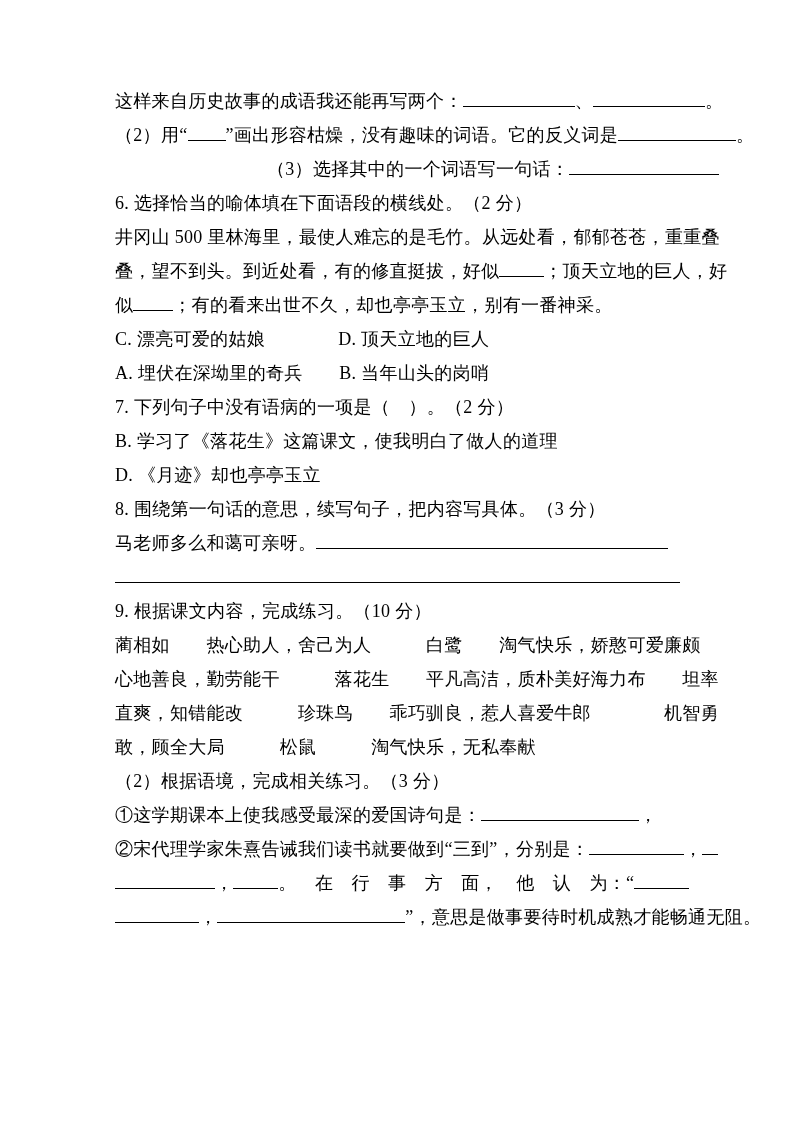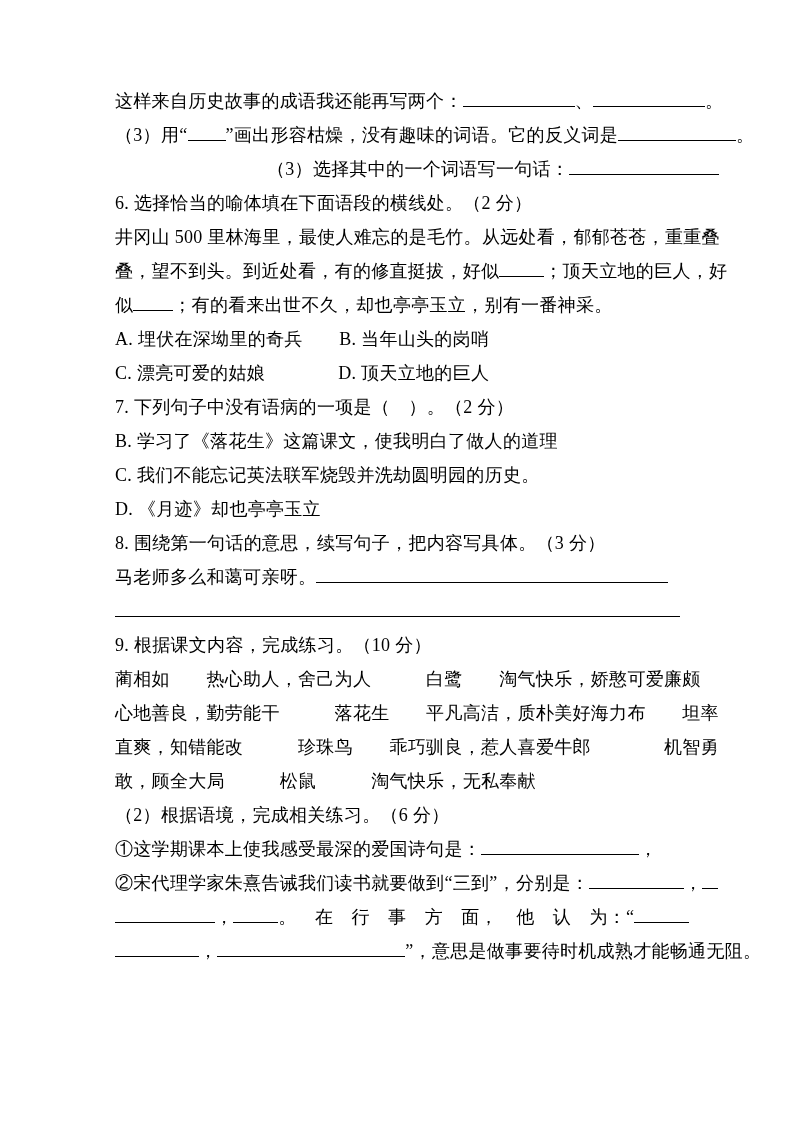--- a/index.html
+++ b/index.html
@@ -32,39 +32,38 @@
     height: 18px;
     vertical-align: baseline;
   }
 </style>
 </head>
 <body>
 
 <div class="page">
   <div id="doc">
       <div class="line"><span class="txt">这样来自历史故事的成语我还能再写两个：</span><span class="blank" style="width: 112px;"></span><span class="txt">、</span><span class="blank" style="width: 112px;"></span><span class="txt">。</span></div>
-      <div class="line"><span class="txt">（3）用“</span><span class="blank" style="width: 38px;"></span><span class="txt">”画出形容枯燥，没有趣味的词语。它的反义词是</span><span class="blank" style="width: 118px;"></span><span class="txt">。</span></div>
+      <div class="line"><span class="txt">（2）用“</span><span class="blank" style="width: 38px;"></span><span class="txt">”画出形容枯燥，没有趣味的词语。它的反义词是</span><span class="blank" style="width: 118px;"></span><span class="txt">。</span></div>
       <div class="line" style="padding-left: 152px;"><span class="txt">（3）选择其中的一个词语写一句话：</span><span class="blank" style="width: 150px;"></span></div>
       <div class="line"><span class="txt">6. 选择恰当的喻体填在下面语段的横线处。（2 分）</span></div>
       <div class="line"><span class="txt">井冈山 500 里林海里，最使人难忘的是毛竹。从远处看，郁郁苍苍，重重叠</span></div>
       <div class="line"><span class="txt">叠，望不到头。到近处看，有的修直挺拔，好似</span><span class="blank" style="width: 45px;"></span><span class="txt">；顶天立地的巨人，好</span></div>
       <div class="line"><span class="txt">似</span><span class="blank" style="width: 40px;"></span><span class="txt">；有的看来出世不久，却也亭亭玉立，别有一番神采。</span></div>
+      <div class="line"><span class="txt">C. 漂亮可爱的姑娘　　　　D. 顶天立地的巨人</span></div>
       <div class="line"><span class="txt">A. 埋伏在深坳里的奇兵　　B. 当年山头的岗哨</span></div>
-      <div class="line"><span class="txt">C. 漂亮可爱的姑娘　　　　D. 顶天立地的巨人</span></div>
       <div class="line"><span class="txt">7. 下列句子中没有语病的一项是（　）。（2 分）</span></div>
       <div class="line"><span class="txt">B. 学习了《落花生》这篇课文，使我明白了做人的道理</span></div>
-      <div class="line"><span class="txt">C. 我们不能忘记英法联军烧毁并洗劫圆明园的历史。</span></div>
       <div class="line"><span class="txt">D. 《月迹》却也亭亭玉立</span></div>
       <div class="line"><span class="txt">8. 围绕第一句话的意思，续写句子，把内容写具体。（3 分）</span></div>
       <div class="line"><span class="txt">马老师多么和蔼可亲呀。</span><span class="blank" style="width: 352px;"></span></div>
       <div class="line"><span class="blank" style="width: 565px;"></span></div>
       <div class="line"><span class="txt">9. 根据课文内容，完成练习。（10 分）</span></div>
       <div class="line"><span class="txt">蔺相如　　热心助人，舍己为人　　　白鹭　　淘气快乐，娇憨可爱廉颇</span></div>
       <div class="line"><span class="txt">心地善良，勤劳能干　　　落花生　　平凡高洁，质朴美好海力布　　坦率</span></div>
       <div class="line"><span class="txt">直爽，知错能改　　　珍珠鸟　　乖巧驯良，惹人喜爱牛郎　　　　机智勇</span></div>
       <div class="line"><span class="txt">敢，顾全大局　　　松鼠　　　淘气快乐，无私奉献</span></div>
-      <div class="line"><span class="txt">（2）根据语境，完成相关练习。（6 分）</span></div>
+      <div class="line"><span class="txt">（2）根据语境，完成相关练习。（3 分）</span></div>
       <div class="line"><span class="txt">①这学期课本上使我感受最深的爱国诗句是：</span><span class="blank" style="width: 158px;"></span><span class="txt">，</span></div>
       <div class="line"><span class="txt">②宋代理学家朱熹告诫我们读书就要做到“三到”，分别是：</span><span class="blank" style="width: 95px;"></span><span class="txt">，</span><span class="blank" style="width: 16px;"></span></div>
       <div class="line"><span class="blank" style="width: 100px;"></span><span class="txt">，</span><span class="blank" style="width: 45px;"></span><span class="txt">。　在　行　事　方　面，　他　认　为：“</span><span class="blank" style="width: 55px;"></span></div>
       <div class="line"><span class="blank" style="width: 84px;"></span><span class="txt">，</span><span class="blank" style="width: 188px;"></span><span class="txt">”，意思是做事要待时机成熟才能畅通无阻。</span></div>
     </div>
 </div>
 
 </body></html>

